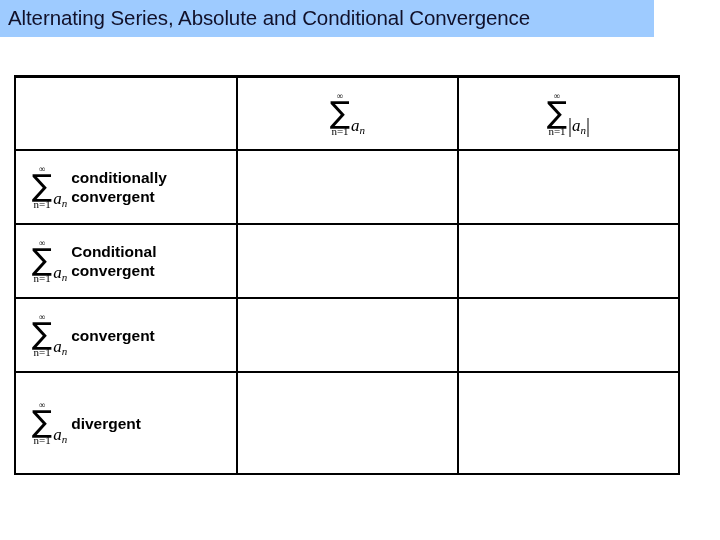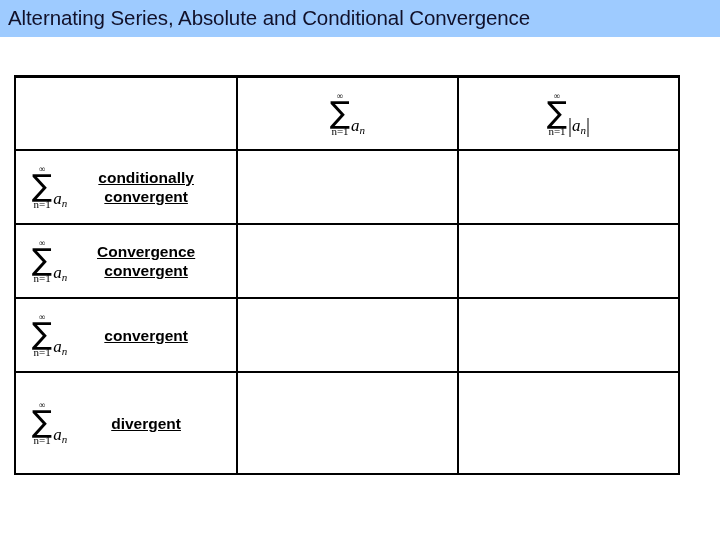--- a/index.html
+++ b/index.html
@@ -13,21 +13,21 @@
     position: relative;
     overflow: hidden;
     font-family: "Liberation Sans", sans-serif;
   }
 
   
   #title-banner {
     position: absolute;
     left: 0;
     top: 0;
-    width: 720px;
+    width: 654px;
     height: 37px;
     background: #9ecbff;
     box-sizing: border-box;
   }
   #title-text {
     position: absolute;
     left: 8px;
     top: 4px;
     font-size: 20.5px;
     line-height: 27px;
@@ -134,25 +134,23 @@
     top: 1px;
   }
 
   
   .cell-label {
     font-family: "Liberation Sans", sans-serif;
     font-weight: bold;
     font-size: 15.5px;
     line-height: 19px;
     color: #000000;
-    text-align: center;
     flex: 1 1 auto;
     padding-left: 4px;
     padding-right: 15px;
-    text-decoration: underline;
   }
   .cell-label .lbl-line { display: block; }
 </style>
 </head>
 <body>
 
 <div id="title-banner">
   <div id="title-text">Alternating Series, Absolute and Conditional Convergence</div>
 </div>
 
@@ -227,21 +225,21 @@
         <div class="cell-inner left-cell">
           <span class="sigma-formula">
             <span class="sigma-stack">
               <span class="sigma-limit-top">∞</span>
               <span class="sigma-glyph">∑</span>
               <span class="sigma-limit-bottom">n=1</span>
             </span>
             <span class="sigma-term"><span>a</span><span class="sub-n">n</span></span>
           </span>
           <span class="cell-label">
-            <span class="lbl-line">Convergence</span>
+            <span class="lbl-line">Conditional</span>
             <span class="lbl-line">convergent</span>
           </span>
         </div>
       </td>
       <td>
         <div class="cell-inner"></div>
       </td>
       <td>
         <div class="cell-inner"></div>
       </td>

